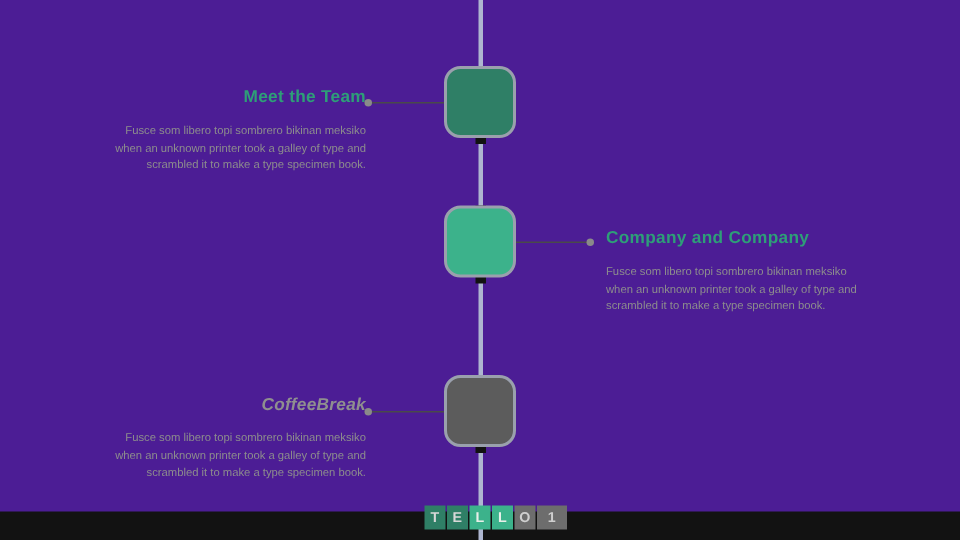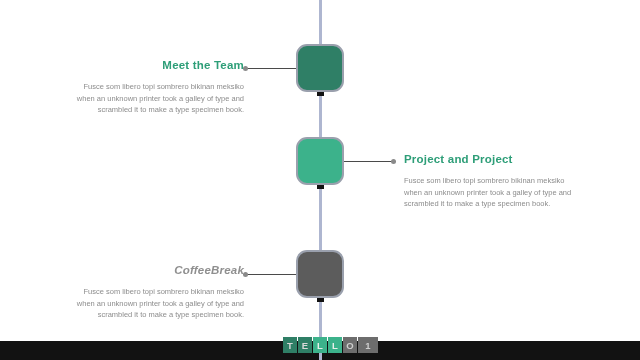--- a/index.html
+++ b/index.html
@@ -5,21 +5,21 @@
   * { margin:0; padding:0; box-sizing:border-box; }
   html, body {
     width:640px; height:360px;
     background:#121212;
     font-family:"Liberation Sans", sans-serif;
     overflow:hidden;
   }
   #stage {
     position:relative;
     width:640px; height:341px;
-    background:#ffffff;
+    background:#4c1d95;
   }
 
   
   .spine {
     position:absolute;
     left:319px; top:0;
     width:3px; height:360px;
     background:#aeb6d0;
   }
   .spine-gap {
@@ -139,21 +139,21 @@
   <div class="connector conn-left c3">
     <span class="dot"></span>
   </div>
 
   <div class="block left b1">
     <div class="title active">Meet the Team</div>
     <div class="body">Fusce som libero topi sombrero bikinan meksiko when an unknown printer took a galley of type and scrambled it to make a type specimen book.</div>
   </div>
 
   <div class="block right b2">
-    <div class="title active">Project and Project</div>
+    <div class="title active">Company and Company</div>
     <div class="body">Fusce som libero topi sombrero bikinan meksiko when an unknown printer took a galley of type and scrambled it to make a type specimen book.</div>
   </div>
 
   <div class="block left b3">
     <div class="title inactive">CoffeeBreak</div>
     <div class="body">Fusce som libero topi sombrero bikinan meksiko when an unknown printer took a galley of type and scrambled it to make a type specimen book.</div>
   </div>
 
   <div class="stepper">
     <div class="cell dark-green">T</div>

